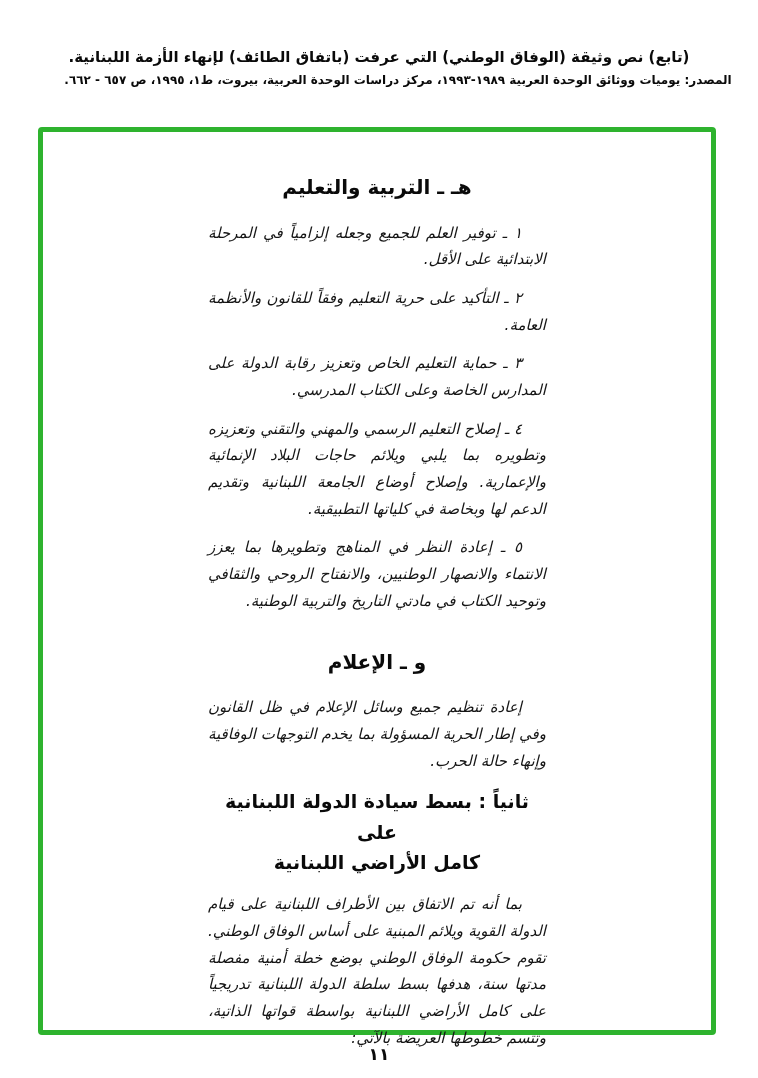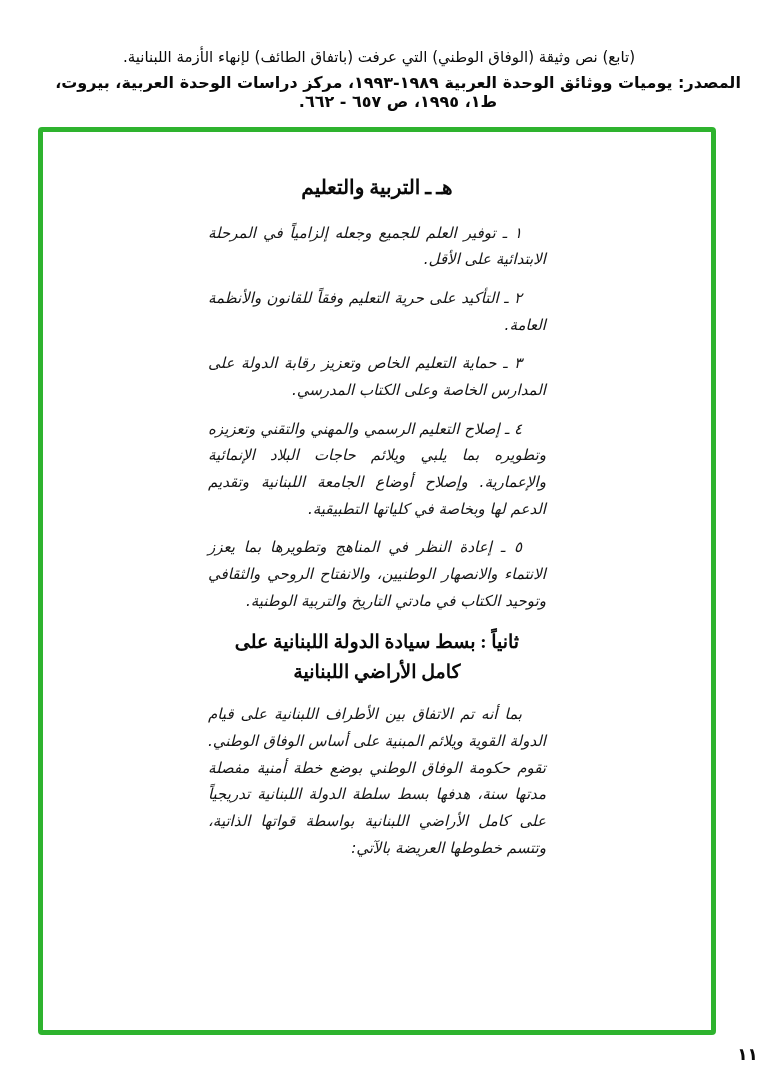--- a/index.html
+++ b/index.html
@@ -19,27 +19,27 @@
     .doc-header {
       position: absolute;
       top: 48px;
       left: 0;
       width: 100%;
       text-align: center;
       direction: rtl;
     }
     .doc-header .h1 {
       font-size: 15px;
-      font-weight: normal;
+      font-weight: bold;
       letter-spacing: 0.2px;
       margin-bottom: 7px;
       color: #0a0a0a;
     }
     .doc-header .h2 {
-      font-size: 16px;
+      font-size: 12px;
       font-weight: bold;
       color: #0a0a0a;
       margin-left: 38px;
     }
     .green-box {
       position: absolute;
       left: 38px;
       top: 127px;
       width: 678px;
       height: 908px;
@@ -55,40 +55,40 @@
       font-size: 15px;
       line-height: 1.78;
       color: #151515;
     }
     .sec-heading {
       font-size: 20px;
       font-weight: bold;
       text-align: center;
       margin: 0 0 14px 0;
       color: #0a0a0a;
-      font-family: Liberation Serif, serif;
     }
     .sec-heading.media-heading {
       margin-top: 30px;
     }
     .sec-heading.second-heading {
       font-size: 19px;
       line-height: 1.6;
     }
     .item {
       margin: 0 0 12px 0;
       text-align: justify;
       text-indent: 1.6em;
       font-style: italic;
     }
     .page-number {
       position: absolute;
       bottom: 14px;
       left: 0;
       width: 100%;
+      text-align: center;
       font-size: 17px;
       font-weight: bold;
       color: #0a0a0a;
       direction: rtl;
     }
   </style>
 </head>
 <body>
 
 <div class="page">
@@ -106,21 +106,23 @@
       <p class="item">١ ـ توفير العلم للجميع وجعله إلزامياً في المرحلة الابتدائية على الأقل.</p>
 
       <p class="item">٢ ـ التأكيد على حرية التعليم وفقاً للقانون والأنظمة العامة.</p>
 
       <p class="item">٣ ـ حماية التعليم الخاص وتعزيز رقابة الدولة على المدارس الخاصة وعلى الكتاب المدرسي.</p>
 
       <p class="item">٤ ـ إصلاح التعليم الرسمي والمهني والتقني وتعزيزه وتطويره بما يلبي ويلائم حاجات البلاد الإنمائية والإعمارية. وإصلاح أوضاع الجامعة اللبنانية وتقديم الدعم لها وبخاصة في كلياتها التطبيقية.</p>
 
       <p class="item">٥ ـ إعادة النظر في المناهج وتطويرها بما يعزز الانتماء والانصهار الوطنيين، والانفتاح الروحي والثقافي وتوحيد الكتاب في مادتي التاريخ والتربية الوطنية.</p>
 
+      <h2 class="sec-heading media-heading">و ـ الإعلام</h2>
 
+      <p class="item">إعادة تنظيم جميع وسائل الإعلام في ظل القانون وفي إطار الحرية المسؤولة بما يخدم التوجهات الوفاقية وإنهاء حالة الحرب.</p>
 
       <h2 class="sec-heading second-heading"><span>ثانياً :  بسط سيادة الدولة اللبنانية على</span><br><span>كامل الأراضي اللبنانية</span></h2>
 
       <p class="item">بما أنه تم الاتفاق بين الأطراف اللبنانية على قيام الدولة القوية ويلائم المبنية على أساس الوفاق الوطني. تقوم حكومة الوفاق الوطني بوضع خطة أمنية مفصلة مدتها سنة، هدفها بسط سلطة الدولة اللبنانية تدريجياً على كامل الأراضي اللبنانية بواسطة قواتها الذاتية، وتتسم خطوطها العريضة بالآتي:</p>
 
     </div>
   </div>
 
   <div class="page-number">١١</div>
 

